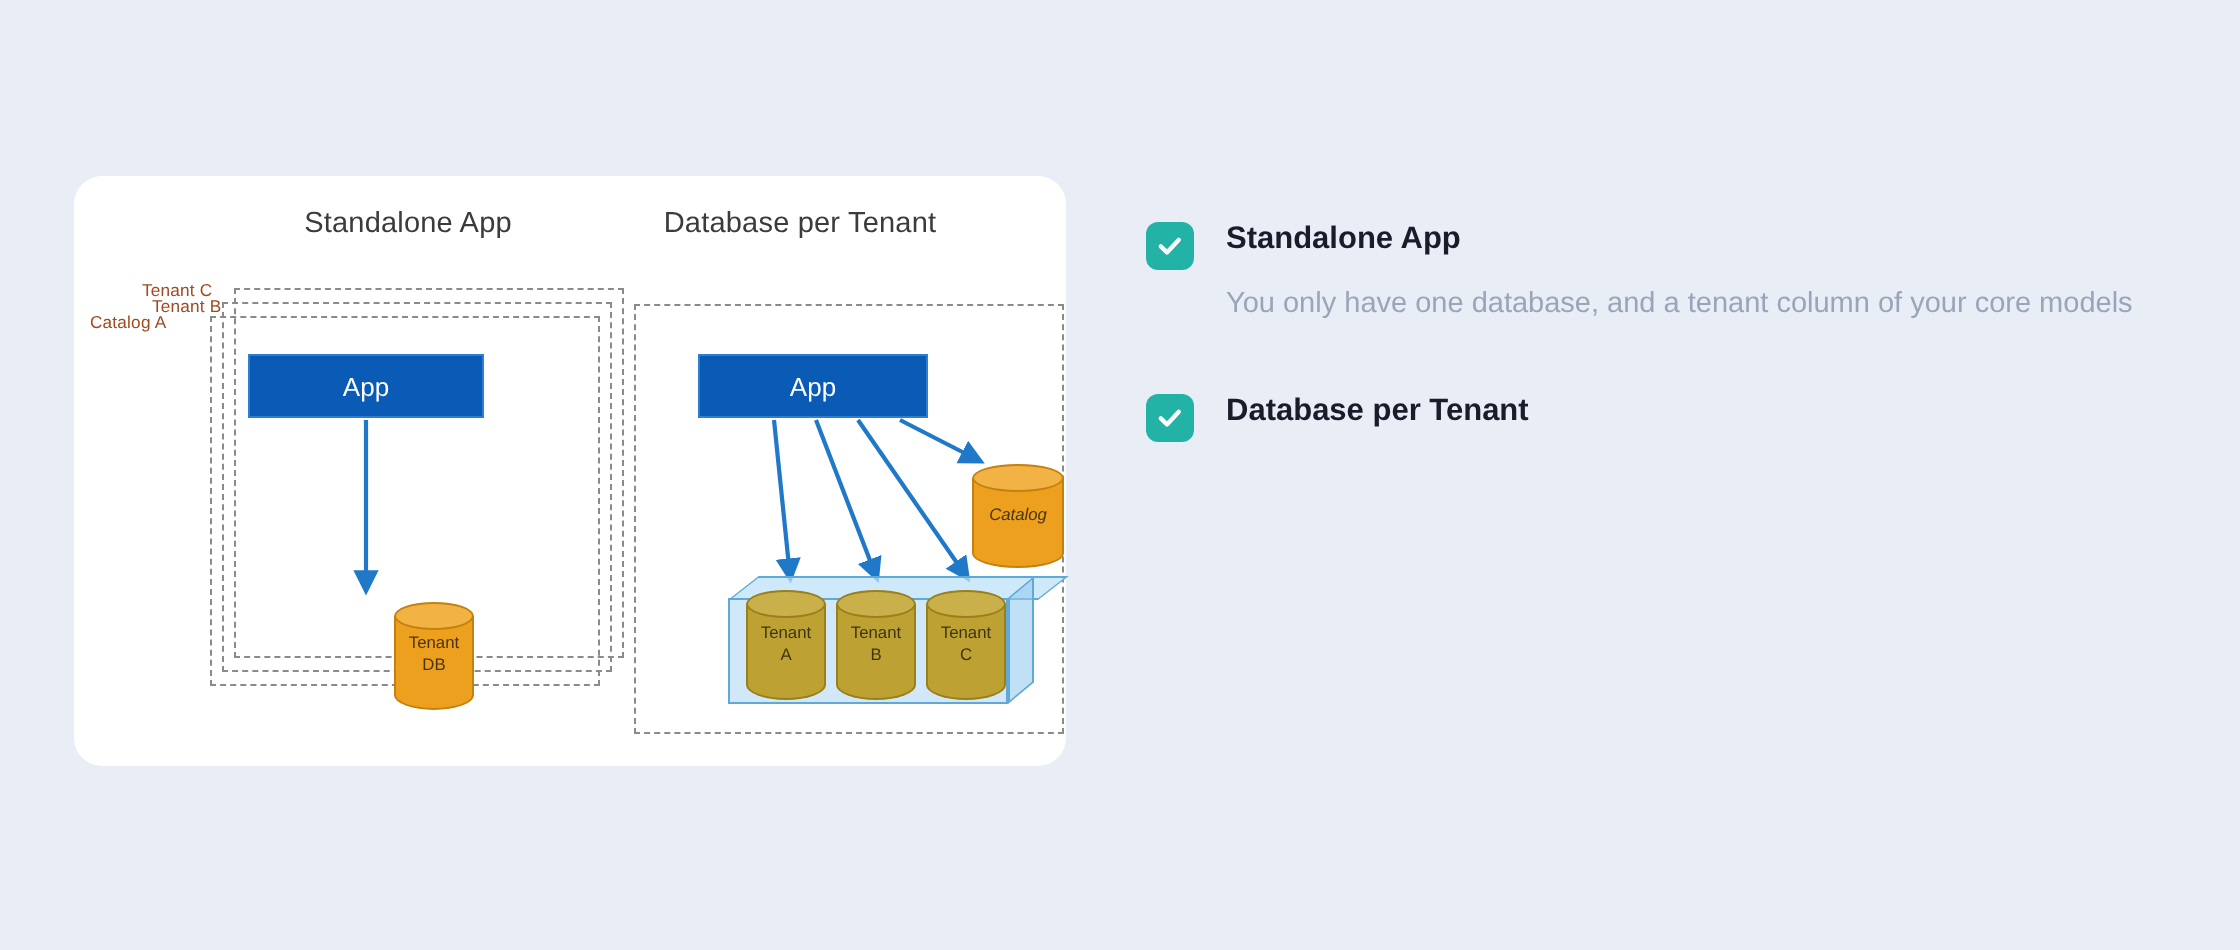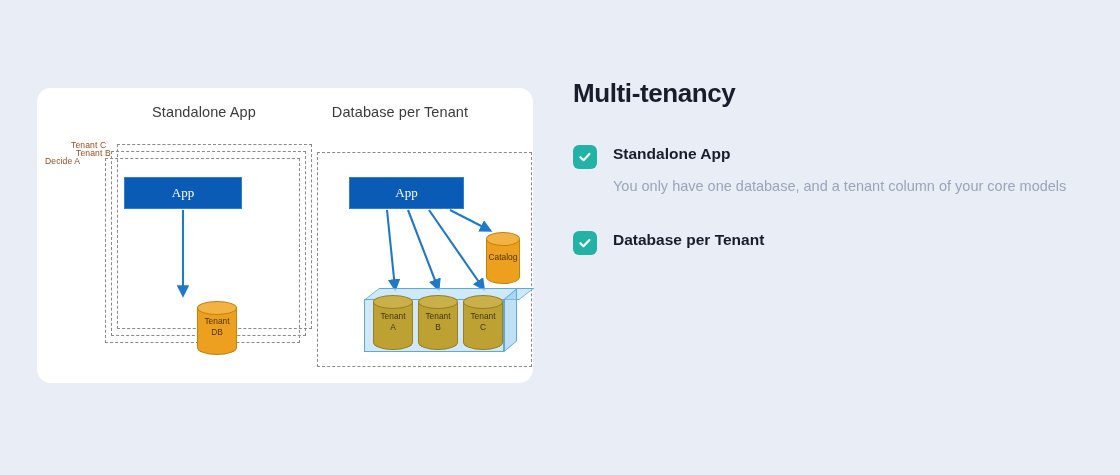--- a/index.html
+++ b/index.html
@@ -65,21 +65,21 @@
   
   .app-box {
     position: absolute;
     background: #0a5bb5;
     border: 1px solid #2f7fd0;
     color: #ffffff;
     font-size: 13px;
     display: flex;
     align-items: center;
     justify-content: center;
-    font-family: Liberation Serif, serif;
+    font-family: Liberation Sans, sans-serif;
     box-sizing: border-box;
   }
   #app-left  { left: 87px;  top: 89px; width: 118px; height: 32px; }
   #app-right { left: 312px; top: 89px; width: 115px; height: 32px; }
 
   
   .cyl {
     position: absolute;
     box-sizing: border-box;
   }
@@ -110,21 +110,21 @@
     top: 15px;
     text-align: center;
     font-size: 8.4px;
     line-height: 11px;
     color: #4a3410;
     font-family: "Liberation Sans", sans-serif;
     z-index: 3;
   }
 
   #cyl-tenantdb { left: 160px; top: 213px; width: 40px; height: 54px; }
-  #cyl-catalog  { left: 449px; top: 144px; width: 34px; height: 52px; }
+  #cyl-catalog  { left: 449px; top: 144px; width: 46px; height: 52px; font-style: italic; }
   #cyl-catalog .lbl { top: 20px; }
 
   
   #tenant-box-3d {
     position: absolute;
     left: 327px;
     top: 200px;
     width: 155px;
     height: 64px;
   }
@@ -291,21 +291,21 @@
   <div class="diagram-title" id="title-standalone">Standalone App</div>
 
   <div class="diagram-title" id="title-dbpertenant">Database per Tenant</div>
 
   <div class="tenant-frame" id="frame-c"></div>
   <div class="tenant-frame" id="frame-b"></div>
   <div class="tenant-frame" id="frame-a"></div>
 
   <div class="tenant-label" id="label-c">Tenant C</div>
   <div class="tenant-label" id="label-b">Tenant B</div>
-  <div class="tenant-label" id="label-a">Decide A</div>
+  <div class="tenant-label" id="label-a">Catalog A</div>
 
   <div id="frame-dbpertenant"></div>
 
   <div class="app-box" id="app-left">App</div>
   <div class="app-box" id="app-right">App</div>
 
   <svg id="arrows-svg" viewBox="0 0 496 295" xmlns="http://www.w3.org/2000/svg">
     <defs>
       <marker id="ah" markerWidth="7" markerHeight="7" refX="4.2" refY="3" orient="auto" markerUnits="strokeWidth">
         <path d="M0,0 L6,3 L0,6 z" fill="#1f78c8"></path>
@@ -364,21 +364,20 @@
     <div class="lbl">
       <div>Tenant</div>
       <div>C</div>
     </div>
   </div>
 
 </div>
 
 <div id="content-panel">
 
-  <h1 id="panel-title">Multi-tenancy</h1>
 
 
   <div id="feature-list">
 
     <div class="feature">
       <span class="check-box">
         <svg width="14" height="14" viewBox="0 0 14 14" xmlns="http://www.w3.org/2000/svg">
           <path d="M2.4 7.2 L5.5 10.2 L11.4 3.9" fill="none" stroke="#ffffff" stroke-width="2.2" stroke-linecap="round" stroke-linejoin="round"></path>
         </svg>
       </span>

